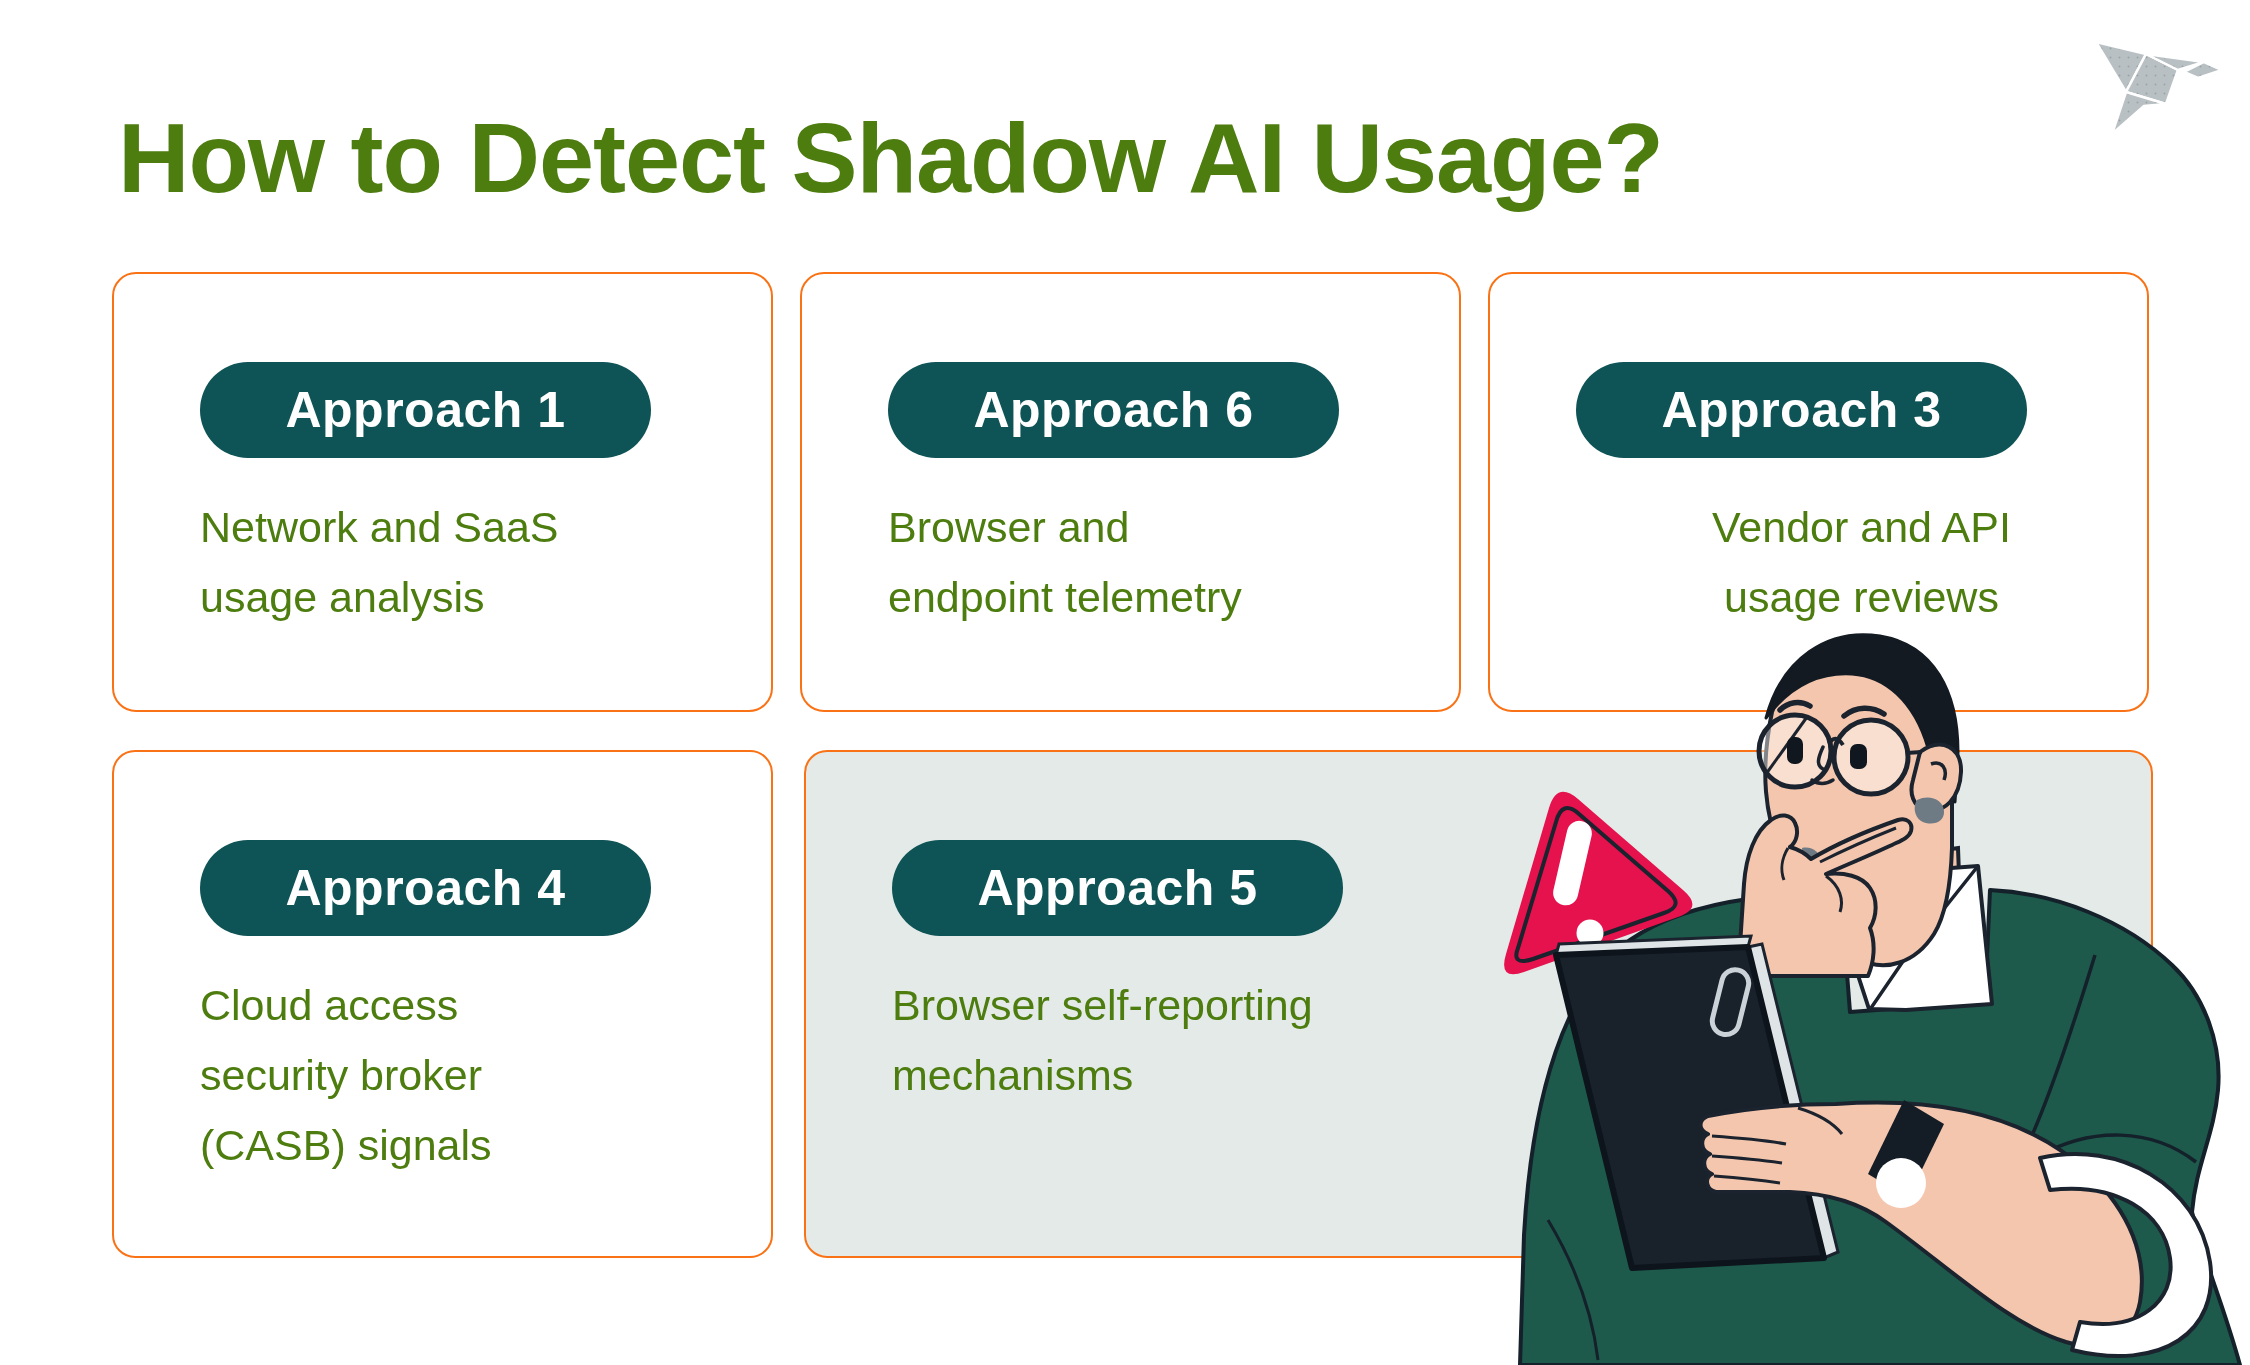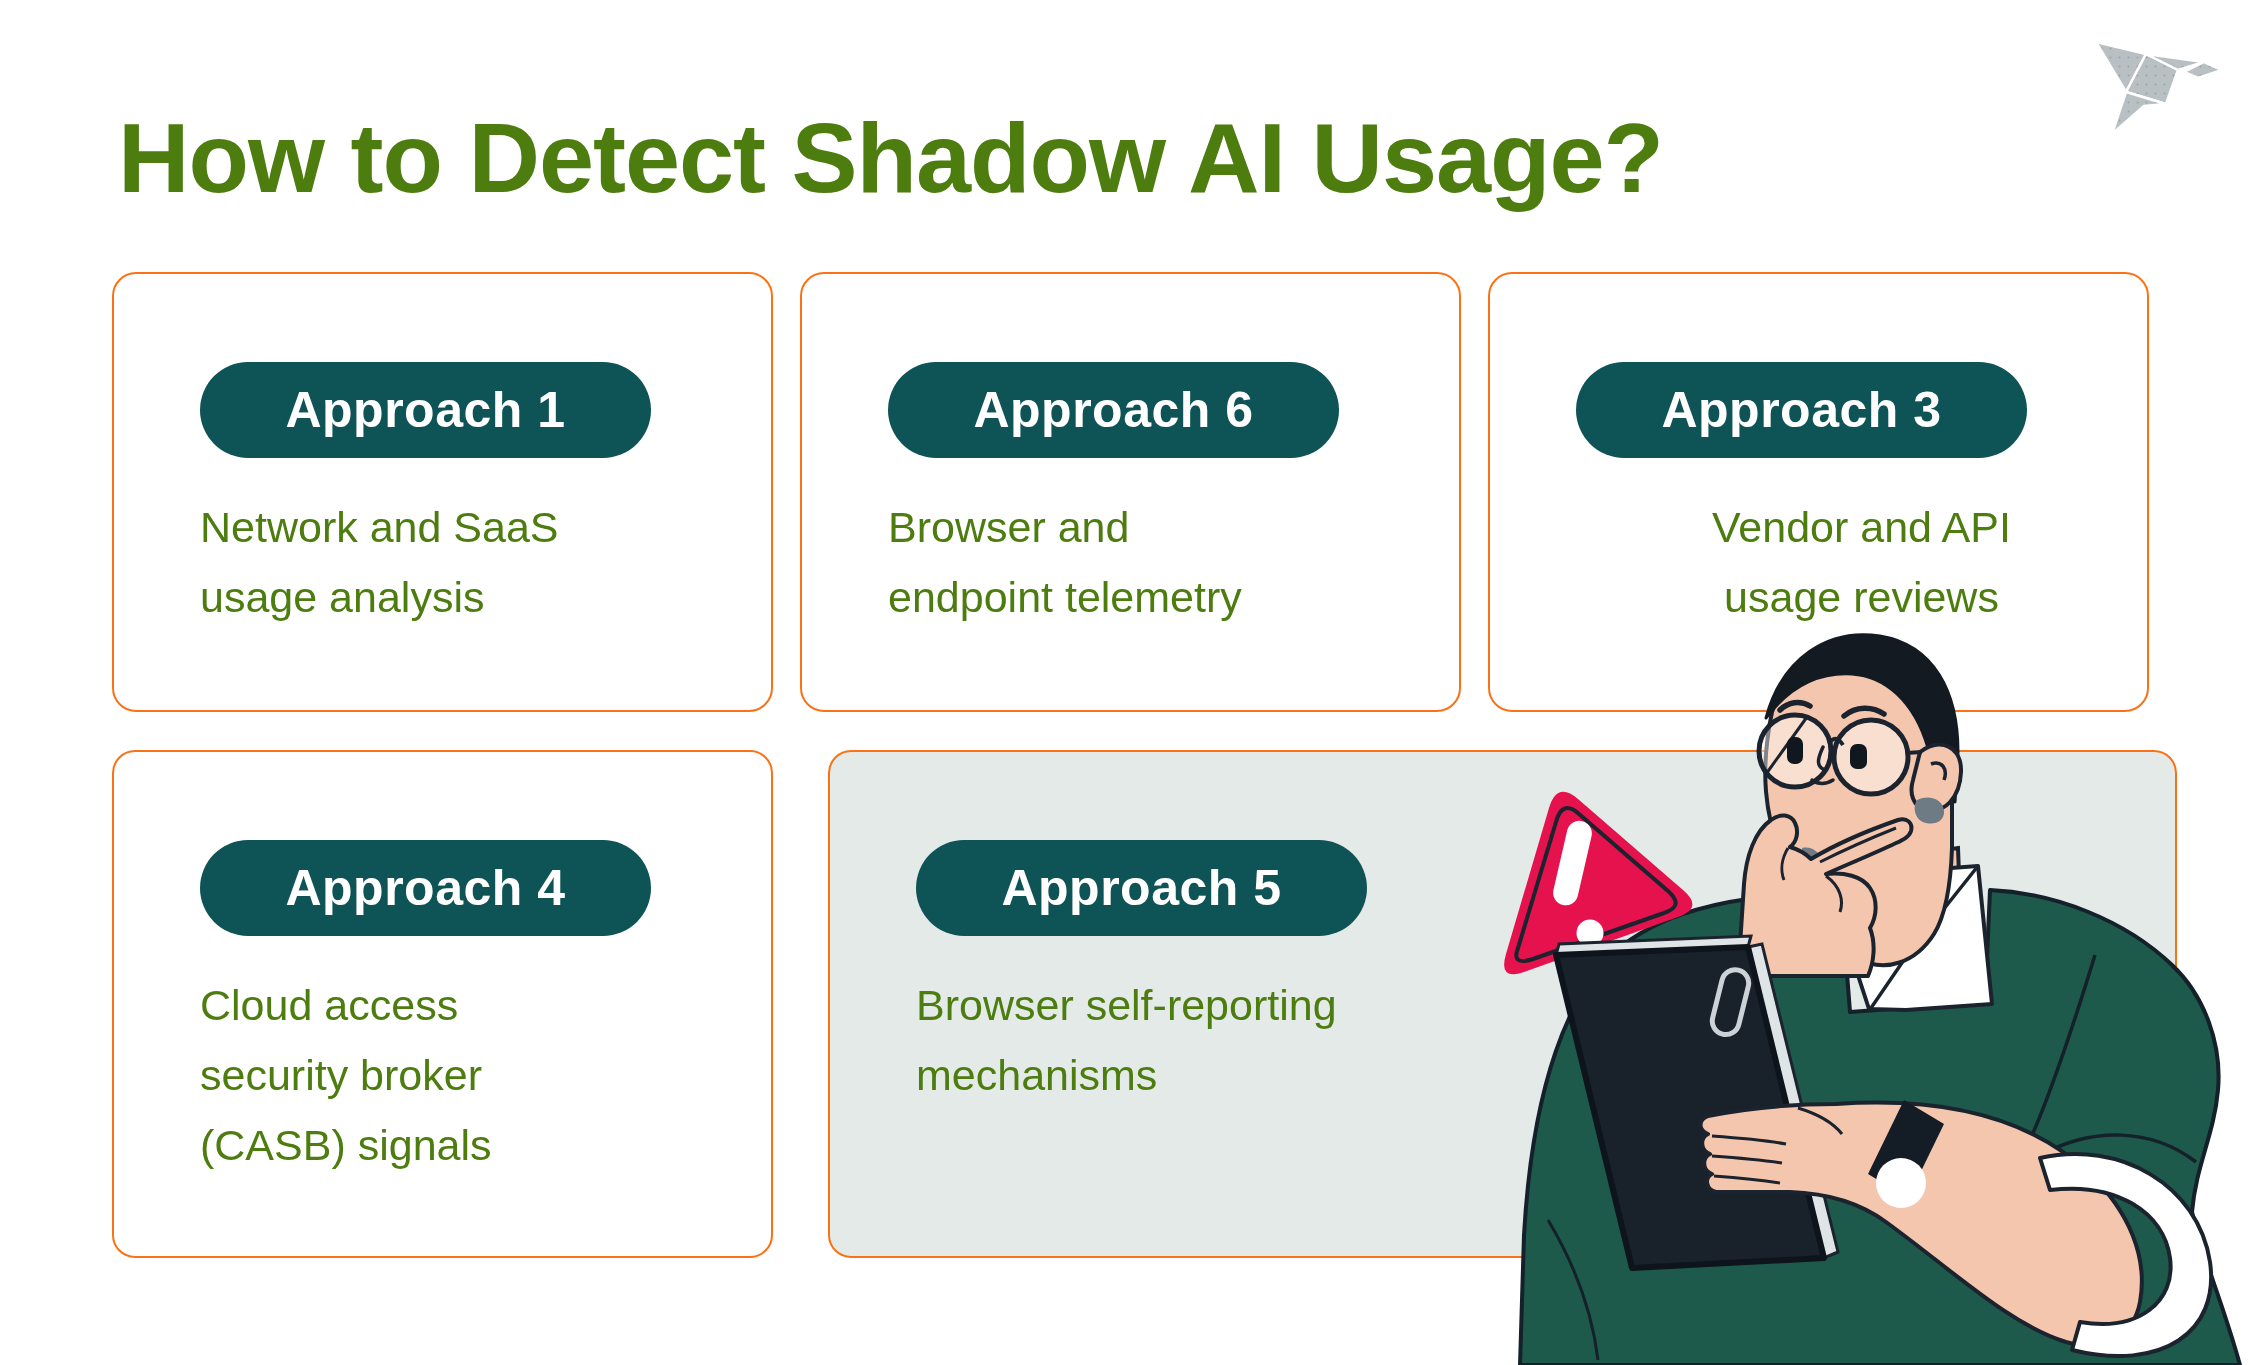--- a/index.html
+++ b/index.html
@@ -16,21 +16,21 @@
     position:absolute;box-sizing:border-box;
     border:2px solid #f97316;border-radius:24px;background:#ffffff;
     padding:0 0 0 86px;
   }
   .card.row1{top:272px;width:661px;height:440px;}
   .card.row2{top:750px;height:508px;border-radius:23px;}
   .card.c1{left:112px;}
   .card.c2{left:800px;}
   .card.c3{left:1488px;width:661px;text-align:center;}
   .card.c4{left:112px;width:661px;}
-  .card.c5{left:828px;width:1349px;background:#e4eae8;}
+  .card.c5{left:804px;width:1349px;background:#e4eae8;}
   .badge{
     margin-top:88px;width:451px;height:96px;border-radius:48px;
     background:#0e5355;color:#ffffff;display:flex;align-items:center;justify-content:center;
     font-size:50px;font-weight:600;letter-spacing:0.5px;
   }
   .card-text{margin-top:34px;color:#4d7c0f;font-size:43px;line-height:70px;white-space:nowrap;}
   .illustration-svg{position:absolute;left:1440px;top:600px;width:810px;height:765px;z-index:5;}
   .logo-svg{position:absolute;left:2072px;top:28px;width:170px;height:115px;}
 </style>
 </head>

